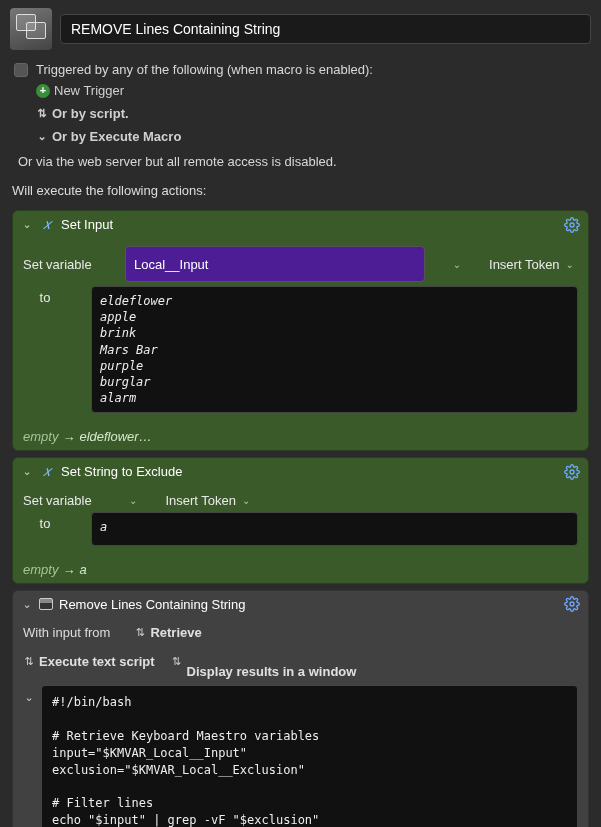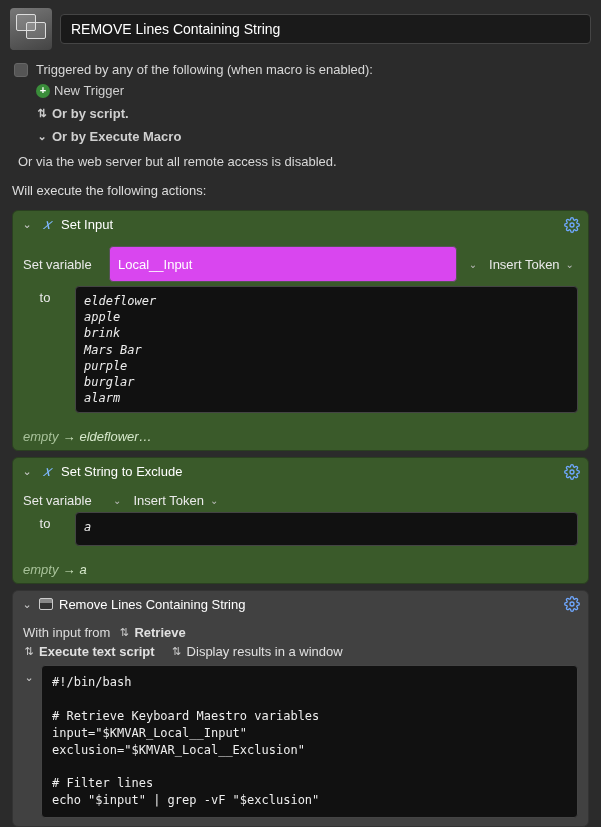--- a/index.html
+++ b/index.html
@@ -92,26 +92,26 @@
     color: #7fb8ff;
     font-size: 15px;
     width: 16px; text-align:center;
   }
   .script-icon {
     width: 14px; height: 12px;
     border: 1px solid #ccc; border-radius: 2px;
     background: linear-gradient(#888 0 40%, #333 40% 100%);
   }
   .action-body { padding: 4px 10px 8px 10px; }
-  .row { display: flex; align-items: center; gap: 8px; margin: 4px 0; }
+  .row { display: flex; align-items: center; gap: 24px; margin: 4px 0; }
   .lbl { color: #eaeaea; font-size: 13px; min-width: 78px; }
   .lbl.right { text-align: center; min-width: 44px; }
   .select {
     flex: 1;
-    background: #d946ef;
+    background: #4c1d95;
     border: 1px solid #555;
     border-radius: 4px;
     color: #fff;
     padding: 17px 8px;
     font-size: 13px;
     height: 24px;
     display: flex; align-items: center;
   }
   .mini-chev { color: #bbb; font-size: 10px; padding: 0 4px; }
   .insert-token { color: #eaeaea; font-size: 13px; cursor: default; display:flex; align-items:center; gap:2px;}
@@ -271,21 +271,21 @@
         <span style="font-weight:600;">Retrieve</span>
       </span>
     </div>
     <div class="row" style="gap:16px;">
       <span class="inline-link">
         <span class="chev">⇅</span>
         <span style="font-weight:600;">Execute text script</span>
       </span>
       <span class="inline-link">
         <span class="chev">⇅</span>
-        <span style="font-weight:400;">Display results in a window</span>
+        <span style="font-weight:700;margin-top:20px;">Display results in a window</span>
       </span>
     </div>
     <div class="code-wrap">
       <span class="chev">⌄</span>
       <div class="codebox">#!/bin/bash
 
 # Retrieve Keyboard Maestro variables
 input="$KMVAR_Local__Input"
 exclusion="$KMVAR_Local__Exclusion"
 

